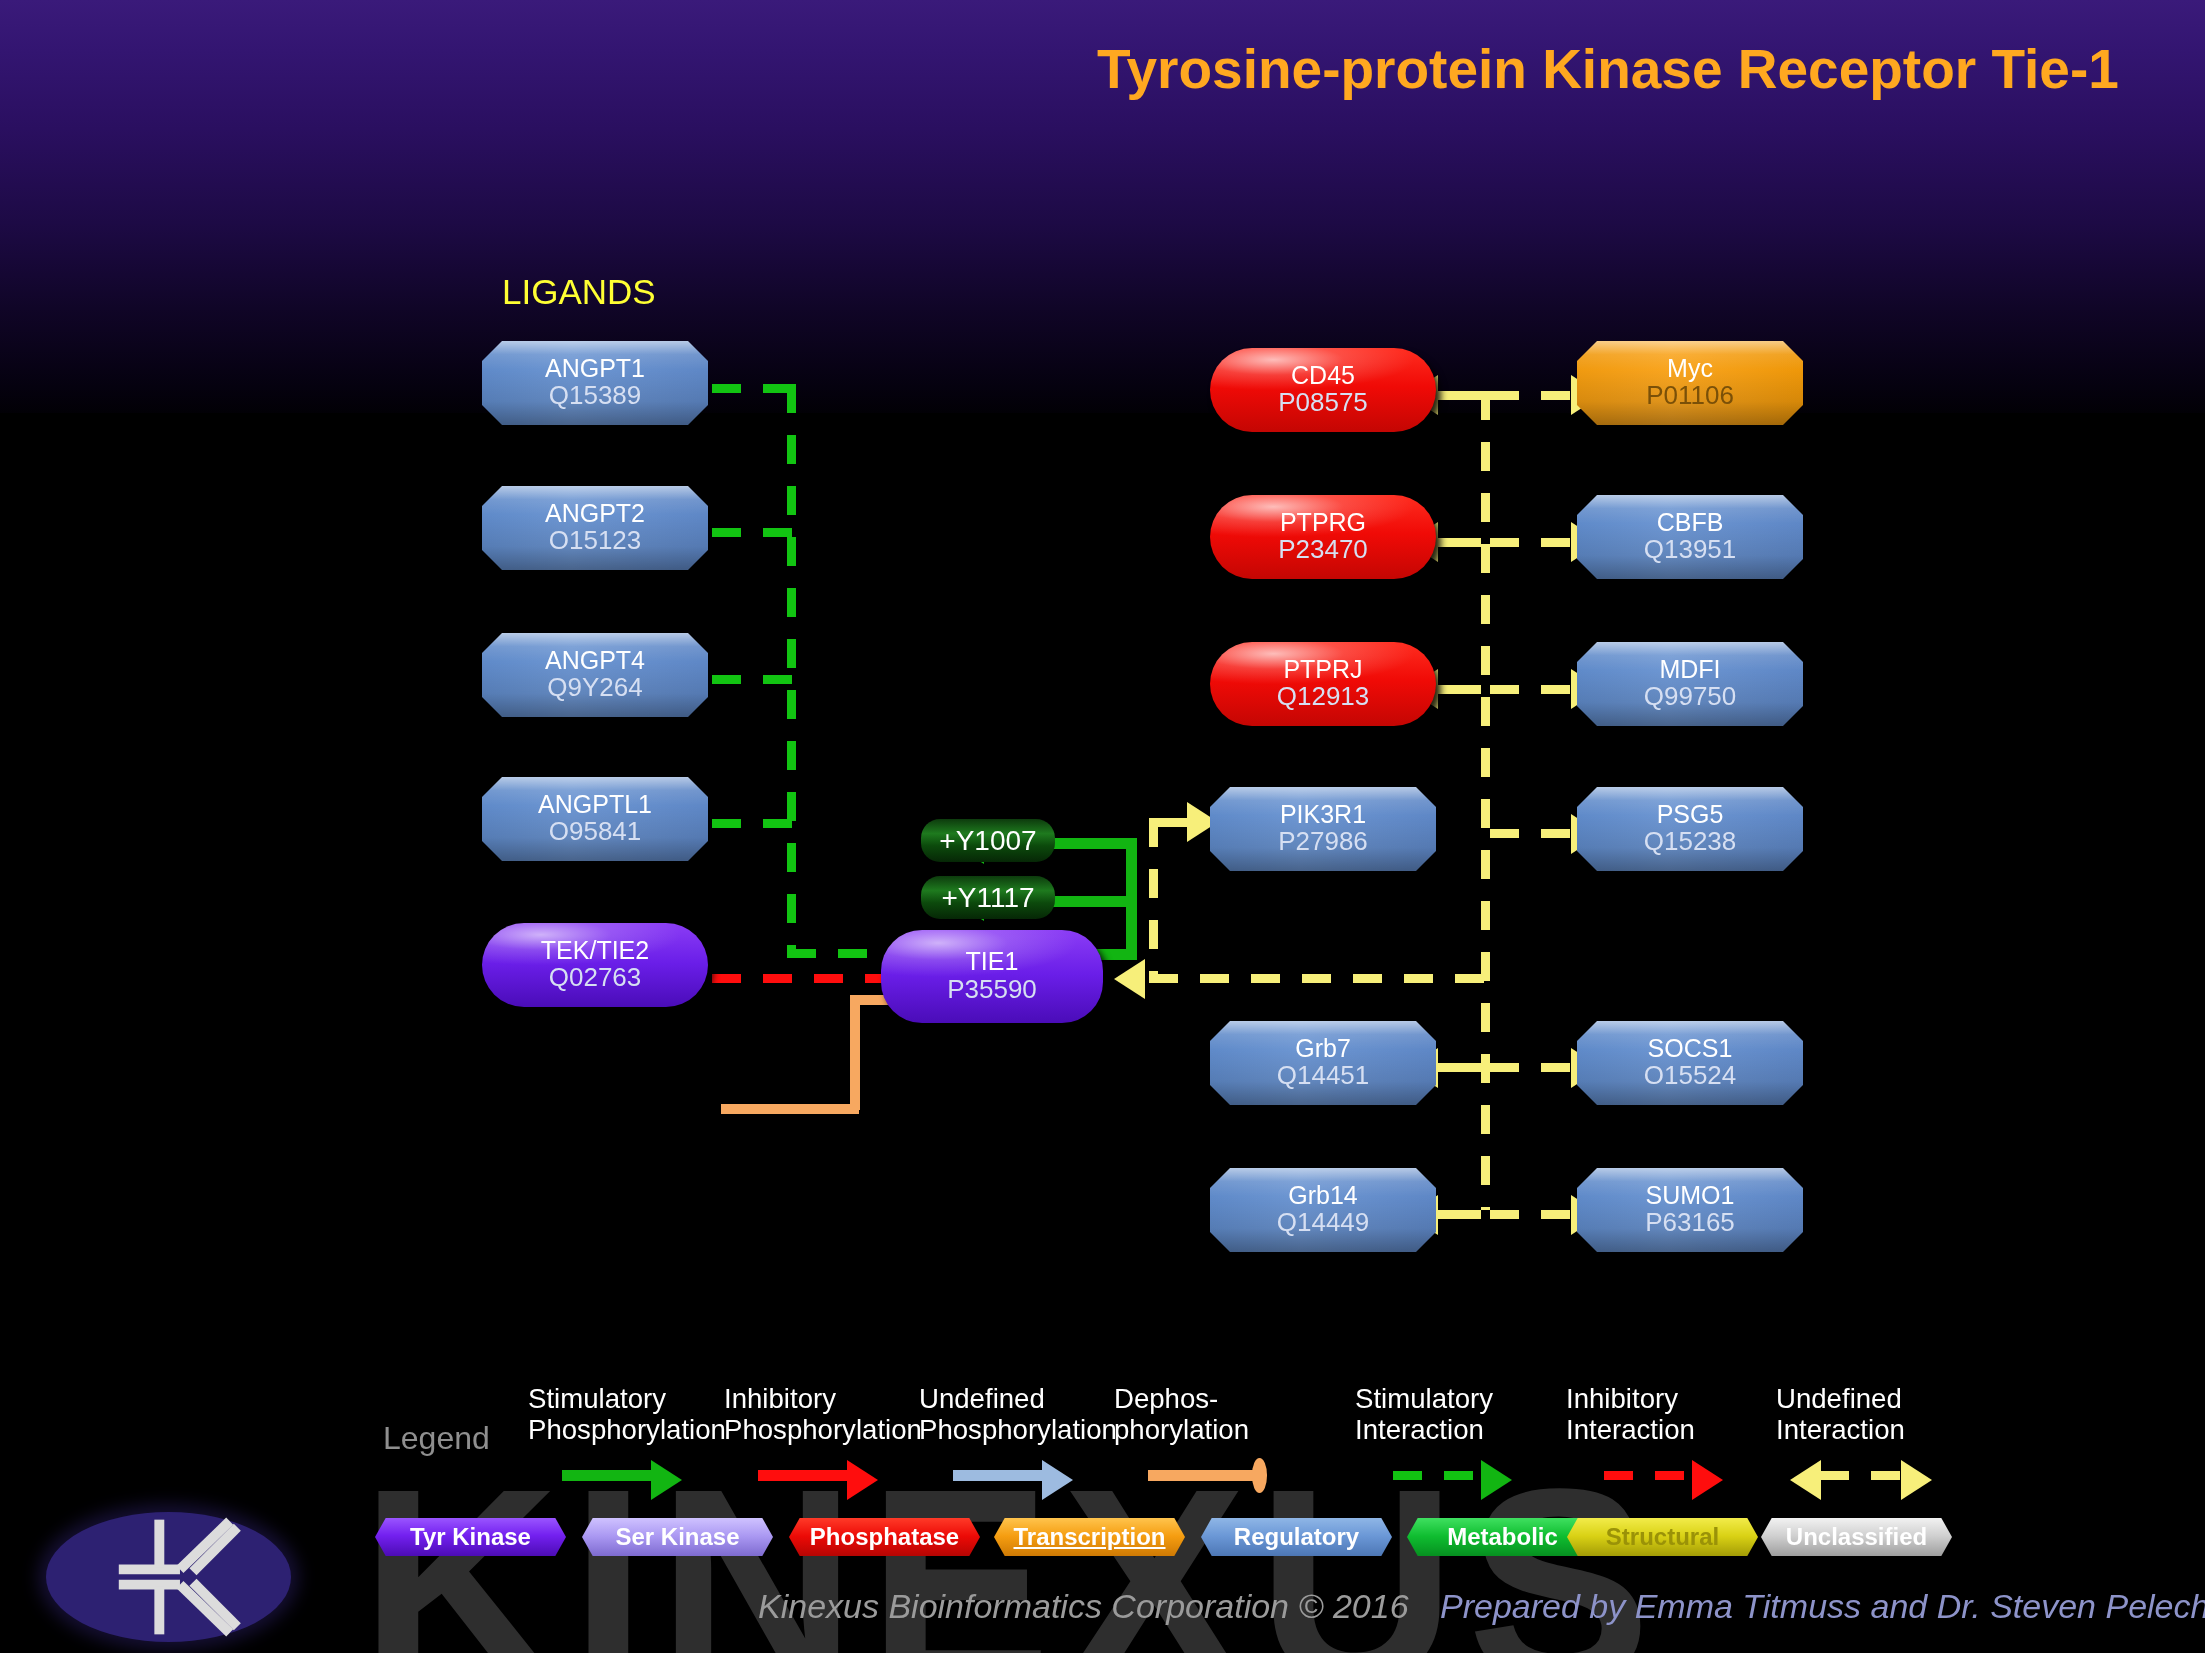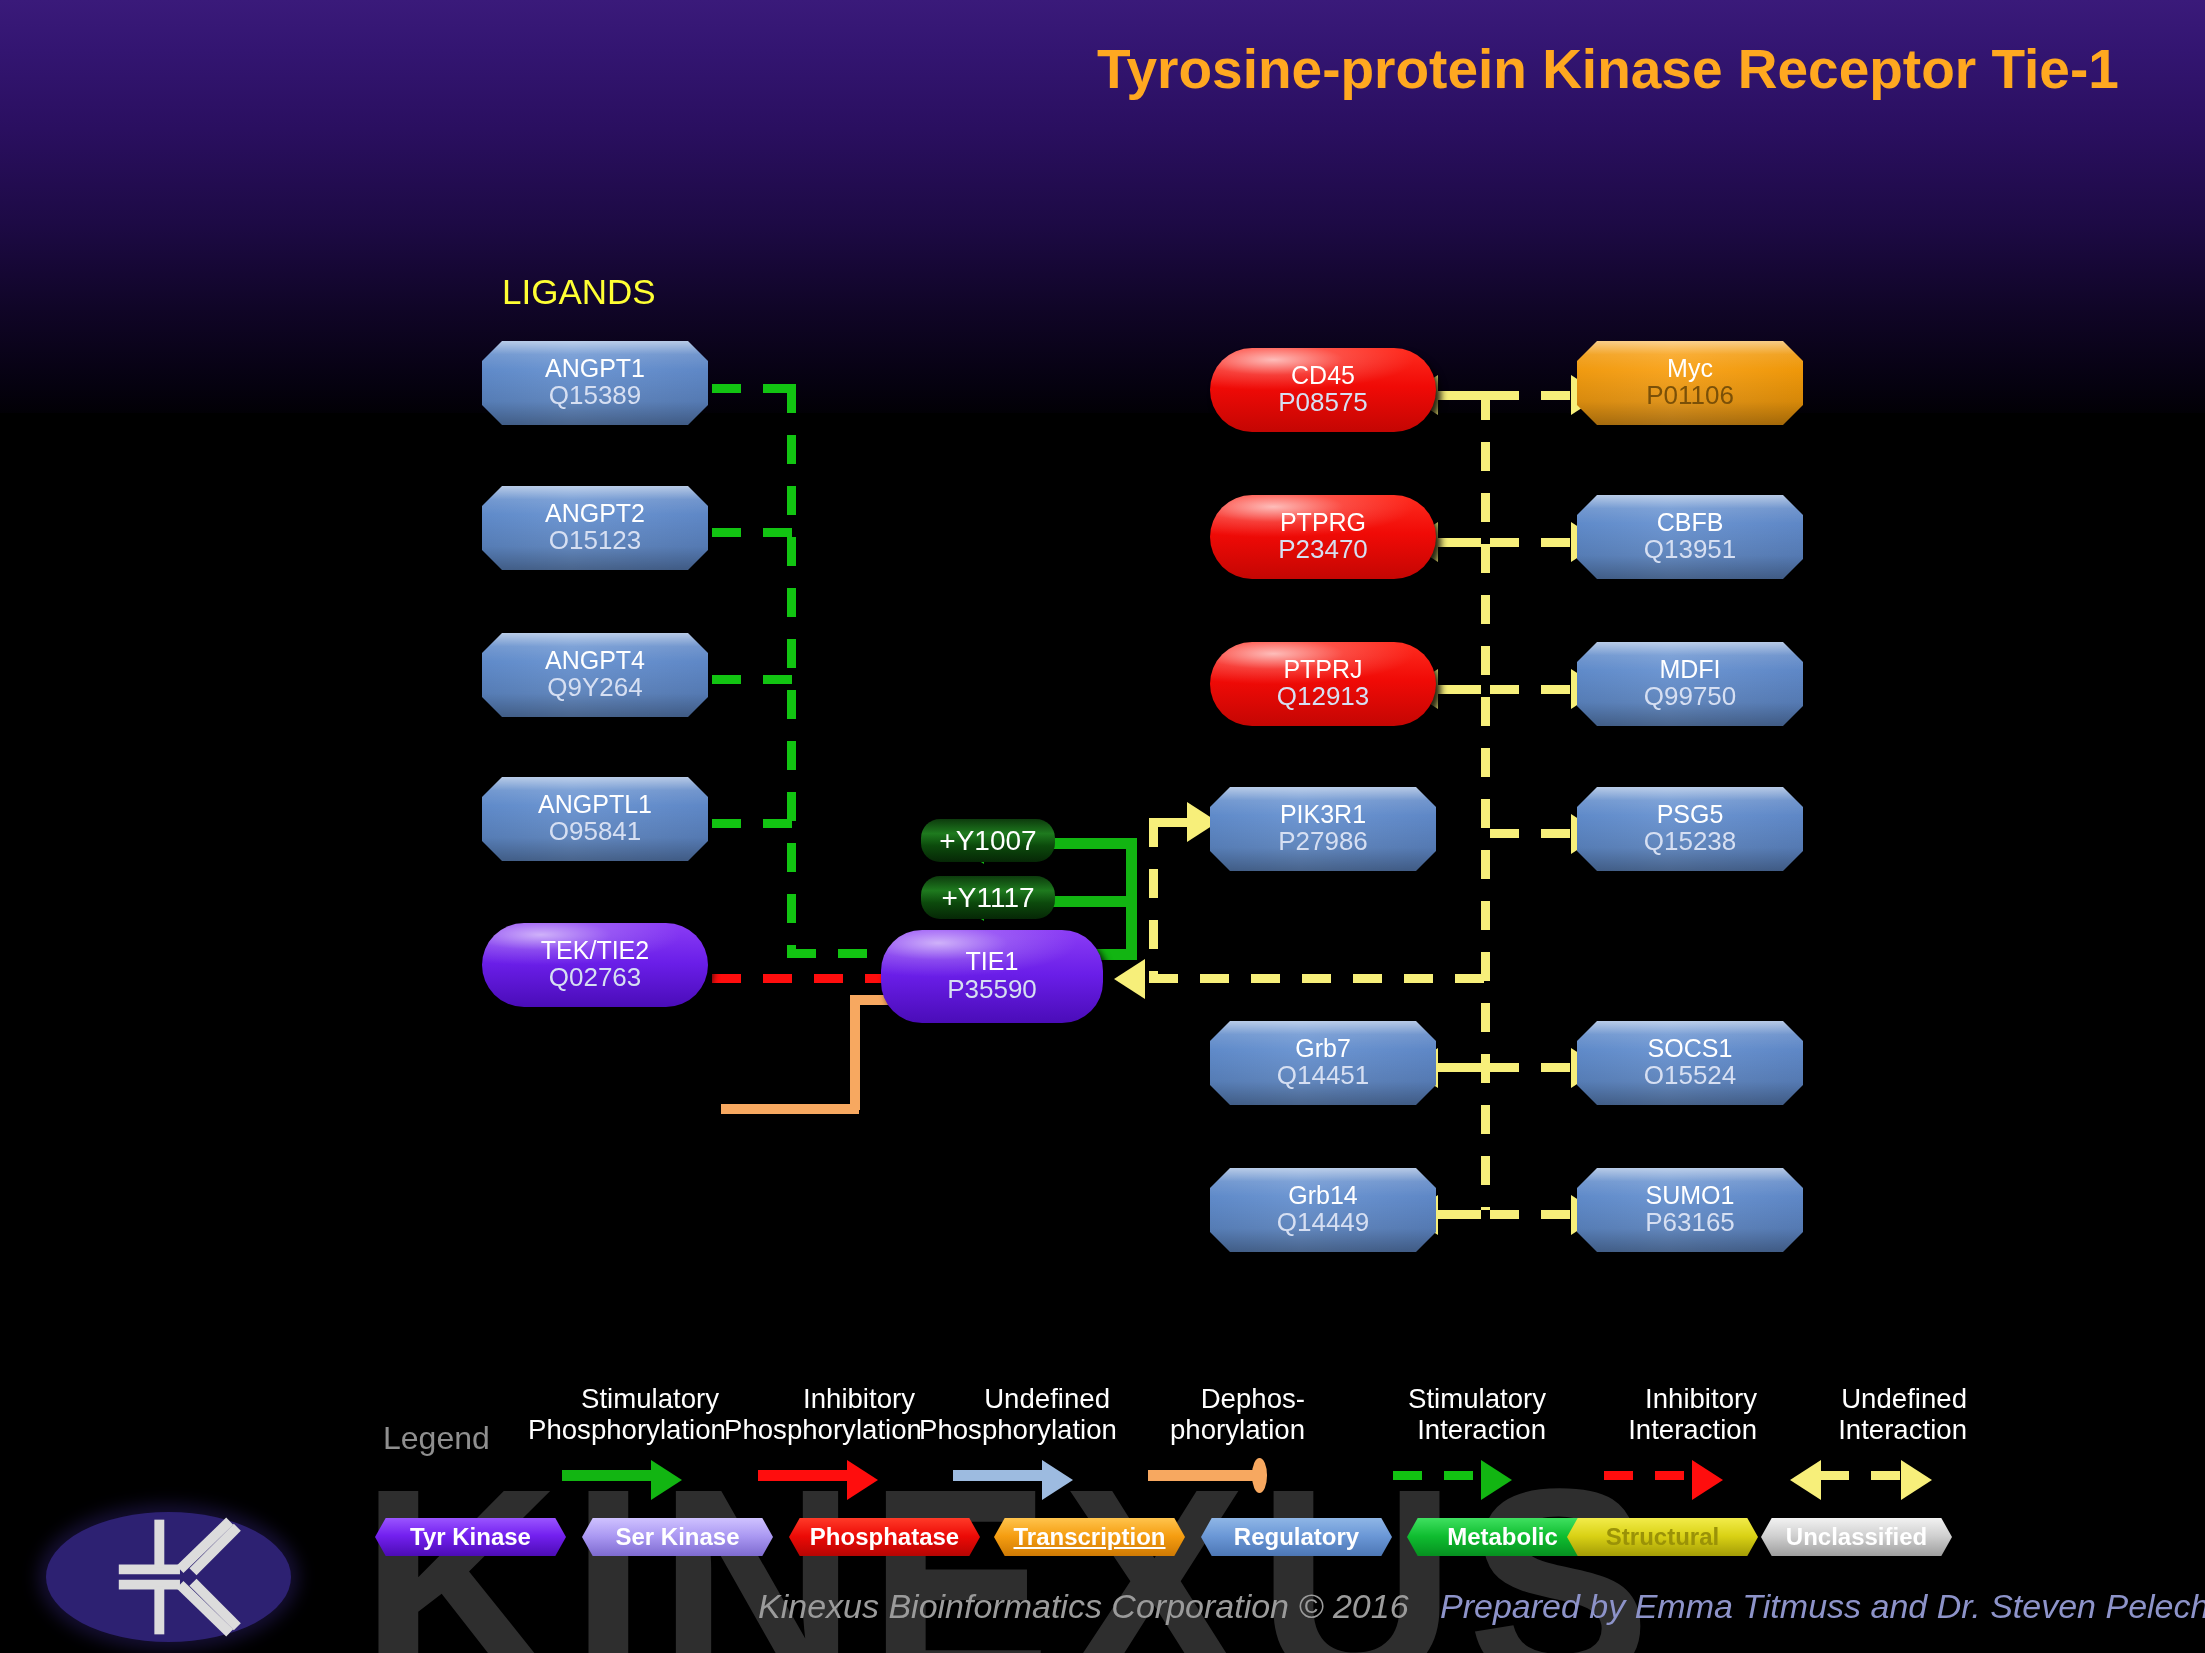--- a/index.html
+++ b/index.html
@@ -67,21 +67,21 @@
   .arw{position:absolute;width:0;height:0;}
   .arw-r-green{border-top:20px solid transparent;border-bottom:20px solid transparent;border-left:31px solid #12b512;}
   .arw-l-green{border-top:20px solid transparent;border-bottom:20px solid transparent;border-right:31px solid #12b512;}
   .arw-r-red{border-top:20px solid transparent;border-bottom:20px solid transparent;border-left:31px solid #ff0d0d;}
   .arw-r-yel{border-top:20px solid transparent;border-bottom:20px solid transparent;border-left:31px solid #f7ef7a;}
   .arw-l-yel{border-top:20px solid transparent;border-bottom:20px solid transparent;border-right:31px solid #f7ef7a;}
   .diamond{position:absolute;width:26px;height:26px;background:#f7a860;transform:rotate(45deg);}
 
   
   .leg-word{position:absolute;font-size:32px;color:#8f8f8f;}
-  .leg-col{position:absolute;width:191px;text-align:right;}
+  .leg-col{position:absolute;width:191px;text-align:left;}
   .leg-col .t{font-size:27.6px;color:#ffffff;line-height:1.12;}
   .leg-icon{position:relative;height:47px;margin-top:6.1px;}
 
   .pill{position:absolute;height:38px;display:flex;align-items:center;justify-content:center;
     font-size:24px;font-weight:bold;color:#fff;
     clip-path:polygon(10.7px 0,calc(100% - 10.7px) 0,100% 50%,calc(100% - 10.7px) 100%,10.7px 100%,0 50%);
     filter:drop-shadow(3.1px 3.8px 2.3px rgba(0,0,0,.8));}
   .pill.p-tyr{background:linear-gradient(180deg,#9a55ff 0%,#7320ef 46%,#4c0cb5 100%);}
   .pill.p-ser{background:linear-gradient(180deg,#cfc2ff 0%,#aa98f2 48%,#7e6bd0 100%);}
   .pill.p-pho{background:linear-gradient(180deg,#ff3a28 0%,#ec0a06 48%,#b70503 100%);}

